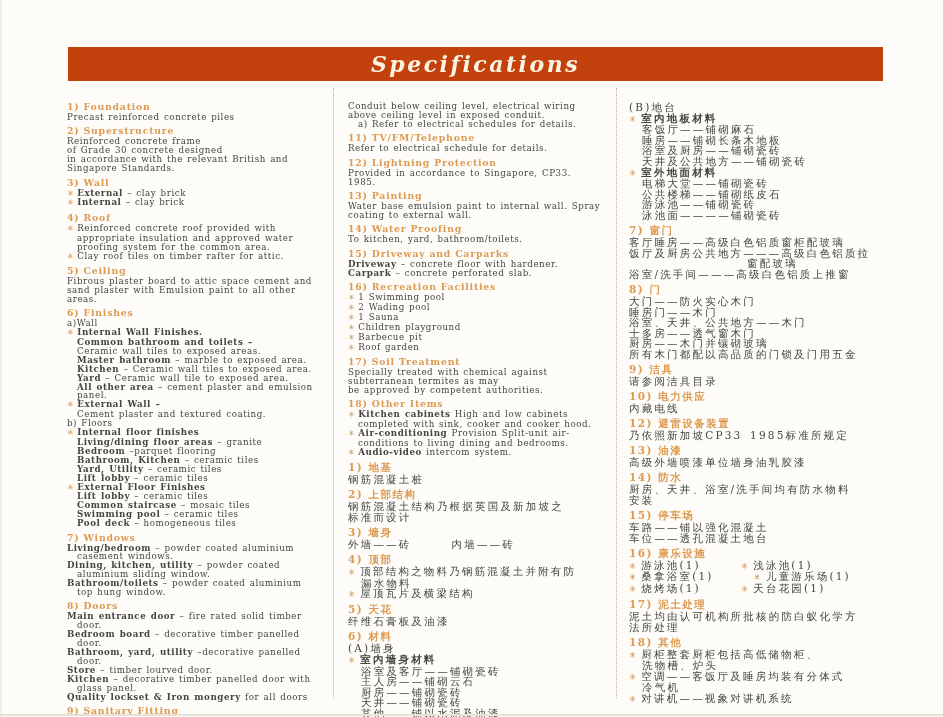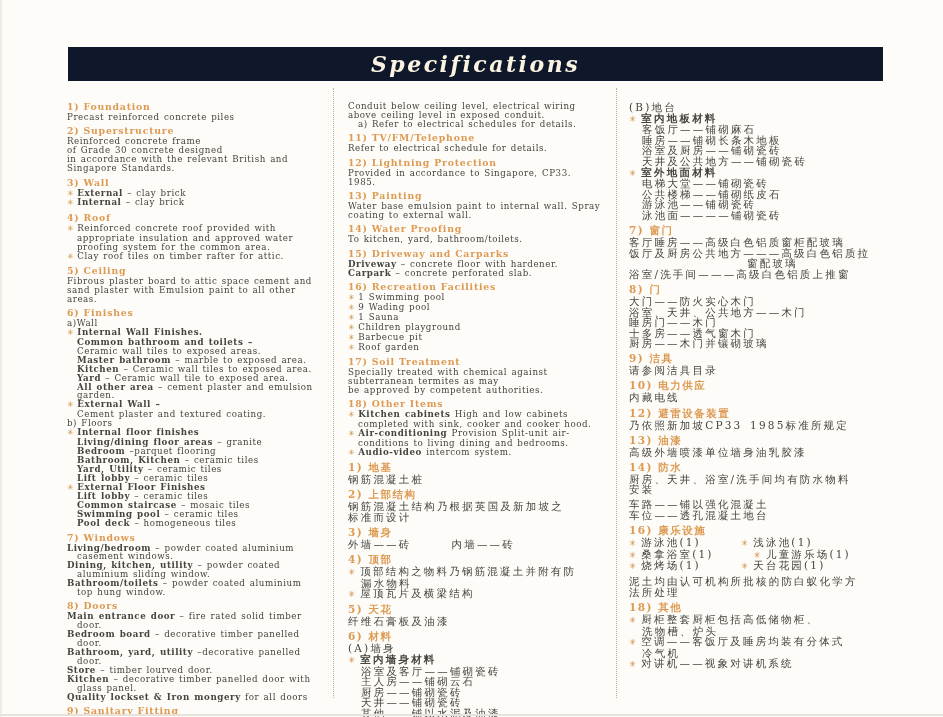--- a/index.html
+++ b/index.html
@@ -7,21 +7,21 @@
     width:943px;height:717px;position:relative;overflow:hidden;
     background:#fdfcf8;
     font-family:"DejaVu Serif","Liberation Serif",serif;
     color:#46443f;
   }
   .scan-edge-bottom{position:absolute;left:0;bottom:1px;width:100%;height:2px;background:#e6e3da;}
   .scan-edge-left{position:absolute;left:0;top:0;width:2px;height:100%;background:#efede7;}
 
   .banner{
     position:absolute;left:68px;top:47px;width:815px;height:34px;
-    background:#0f172a;
+    background:#c2410c;
   }
   .banner-title{
     display:block;text-align:center;line-height:34px;
     font-style:italic;font-weight:bold;font-size:22px;letter-spacing:2.5px;
     color:#fcf4e3;
     font-family:"DejaVu Serif","Liberation Serif",serif;
   }
 
   .divider{position:absolute;top:88px;height:610px;width:0;border-left:1px dotted #b7b0a0;}
   #divider-1{left:333px;}
@@ -99,21 +99,21 @@
     <div class="section">
       <div class="heading">6) Finishes</div>
       <div class="line"><span>a)Wall</span></div>
       <div class="line"><span class="bu">✳</span><span class="b">Internal Wall Finishes.</span></div>
       <div class="line i1"><span class="b">Common bathroom and toilets –</span></div>
       <div class="line i1"><span>Ceramic wall tiles to exposed areas.</span></div>
       <div class="line i1"><span class="b">Master bathroom</span><span> – marble to exposed area.</span></div>
       <div class="line i1"><span class="b">Kitchen</span><span> – Ceramic wall tiles to exposed area.</span></div>
       <div class="line i1"><span class="b">Yard</span><span> – Ceramic wall tile to exposed area.</span></div>
       <div class="line i1"><span class="b">All other area</span><span> – cement plaster and emulsion</span></div>
-      <div class="line i1"><span>garden.</span></div>
+      <div class="line i1"><span>panel.</span></div>
       <div class="line"><span class="bu">✳</span><span class="b">External Wall –</span></div>
       <div class="line i1"><span>Cement plaster and textured coating.</span></div>
       <div class="line"><span>b) Floors</span></div>
       <div class="line"><span class="bu">✳</span><span class="b">Internal floor finishes</span></div>
       <div class="line i1"><span class="b">Living/dining floor areas</span><span> – granite</span></div>
       <div class="line i1"><span class="b">Bedroom</span><span> –parquet flooring</span></div>
       <div class="line i1"><span class="b">Bathroom, Kitchen</span><span> – ceramic tiles</span></div>
       <div class="line i1"><span class="b">Yard, Utility</span><span> – ceramic tiles</span></div>
       <div class="line i1"><span class="b">Lift lobby</span><span> – ceramic tiles</span></div>
       <div class="line"><span class="bu">✳</span><span class="b">External Floor Finishes</span></div>
@@ -174,21 +174,21 @@
       <div class="line"><span>To kitchen, yard, bathroom/toilets.</span></div>
     </div>
     <div class="section">
       <div class="heading">15) Driveway and Carparks</div>
       <div class="line"><span class="b">Driveway</span><span> – concrete floor with hardener.</span></div>
       <div class="line"><span class="b">Carpark</span><span> – concrete perforated slab.</span></div>
     </div>
     <div class="section">
       <div class="heading">16) Recreation Facilities</div>
       <div class="line"><span class="bu">✳</span><span>1 Swimming pool</span></div>
-      <div class="line"><span class="bu">✳</span><span>9 Wading pool</span></div>
+      <div class="line"><span class="bu">✳</span><span>2 Wading pool</span></div>
       <div class="line"><span class="bu">✳</span><span>1 Sauna</span></div>
       <div class="line"><span class="bu">✳</span><span>Children playground</span></div>
       <div class="line"><span class="bu">✳</span><span>Barbecue pit</span></div>
       <div class="line"><span class="bu">✳</span><span>Roof garden</span></div>
     </div>
     <div class="section">
       <div class="heading">17) Soil Treatment</div>
       <div class="line"><span>Specially treated with chemical against</span></div>
       <div class="line"><span>subterranean termites as may</span></div>
       <div class="line"><span>be approved by competent authorities.</span></div>
@@ -253,24 +253,25 @@
     <div class="section zh">
       <div class="heading">7) 窗门</div>
       <div class="line"><span>客厅睡房——高级白色铝质窗柜配玻璃</span></div>
       <div class="line"><span>饭厅及厨房公共地方———高级白色铝质拉</span></div>
       <div class="line i5"><span>窗配玻璃</span></div>
       <div class="line"><span>浴室/洗手间———高级白色铝质上推窗</span></div>
     </div>
     <div class="section zh">
       <div class="heading">8) 门</div>
       <div class="line"><span>大门——防火实心木门</span></div>
+      <div class="line"><span>睡房门——木门</span></div>
       <div class="line"><span>浴室、天井、公共地方——木门</span></div>
-      <div class="line"><span>睡房门——木门</span></div>
       <div class="line"><span>士多房——透气窗木门</span></div>
       <div class="line"><span>厨房——木门并镶砌玻璃</span></div>
+      <div class="line"><span>所有木门都配以高品质的门锁及门用五金</span></div>
     </div>
     <div class="section zh">
       <div class="heading">9) 洁具</div>
       <div class="line"><span>请参阅洁具目录</span></div>
     </div>
     <div class="section zh">
       <div class="heading">10) 电力供应</div>
       <div class="line"><span>内藏电线</span></div>
     </div>
     <div class="section zh">
@@ -280,30 +281,32 @@
     <div class="section zh">
       <div class="heading">13) 油漆</div>
       <div class="line"><span>高级外墙喷漆单位墙身油乳胶漆</span></div>
     </div>
     <div class="section zh">
       <div class="heading">14) 防水</div>
       <div class="line"><span>厨房、天井、浴室/洗手间均有防水物料</span></div>
       <div class="line"><span>安装</span></div>
     </div>
     <div class="section zh">
+      <div class="heading">15) 停车场</div>
       <div class="line"><span>车路——铺以强化混凝土</span></div>
       <div class="line"><span>车位——透孔混凝土地台</span></div>
     </div>
     <div class="section zh">
       <div class="heading">16) 康乐设施</div>
       <div class="line"><span class="bu">✳</span><span>游泳池(1)</span><span class="gap"></span><span class="bu">✳</span><span>浅泳池(1)</span></div>
       <div class="line"><span class="bu">✳</span><span>桑拿浴室(1)</span><span class="gap"></span><span class="bu">✳</span><span>儿童游乐场(1)</span></div>
       <div class="line"><span class="bu">✳</span><span>烧烤场(1)</span><span class="gap"></span><span class="bu">✳</span><span>天台花园(1)</span></div>
     </div>
     <div class="section zh">
+      <div class="heading">17) 泥土处理</div>
       <div class="line"><span>泥土均由认可机构所批核的防白蚁化学方</span></div>
       <div class="line"><span>法所处理</span></div>
     </div>
     <div class="section zh">
       <div class="heading">18) 其他</div>
       <div class="line"><span class="bu">✳</span><span>厨柜整套厨柜包括高低储物柜、</span></div>
       <div class="line i1"><span>洗物槽、炉头</span></div>
       <div class="line"><span class="bu">✳</span><span>空调——客饭厅及睡房均装有分体式</span></div>
       <div class="line i1"><span>冷气机</span></div>
       <div class="line"><span class="bu">✳</span><span>对讲机——视象对讲机系统</span></div>

